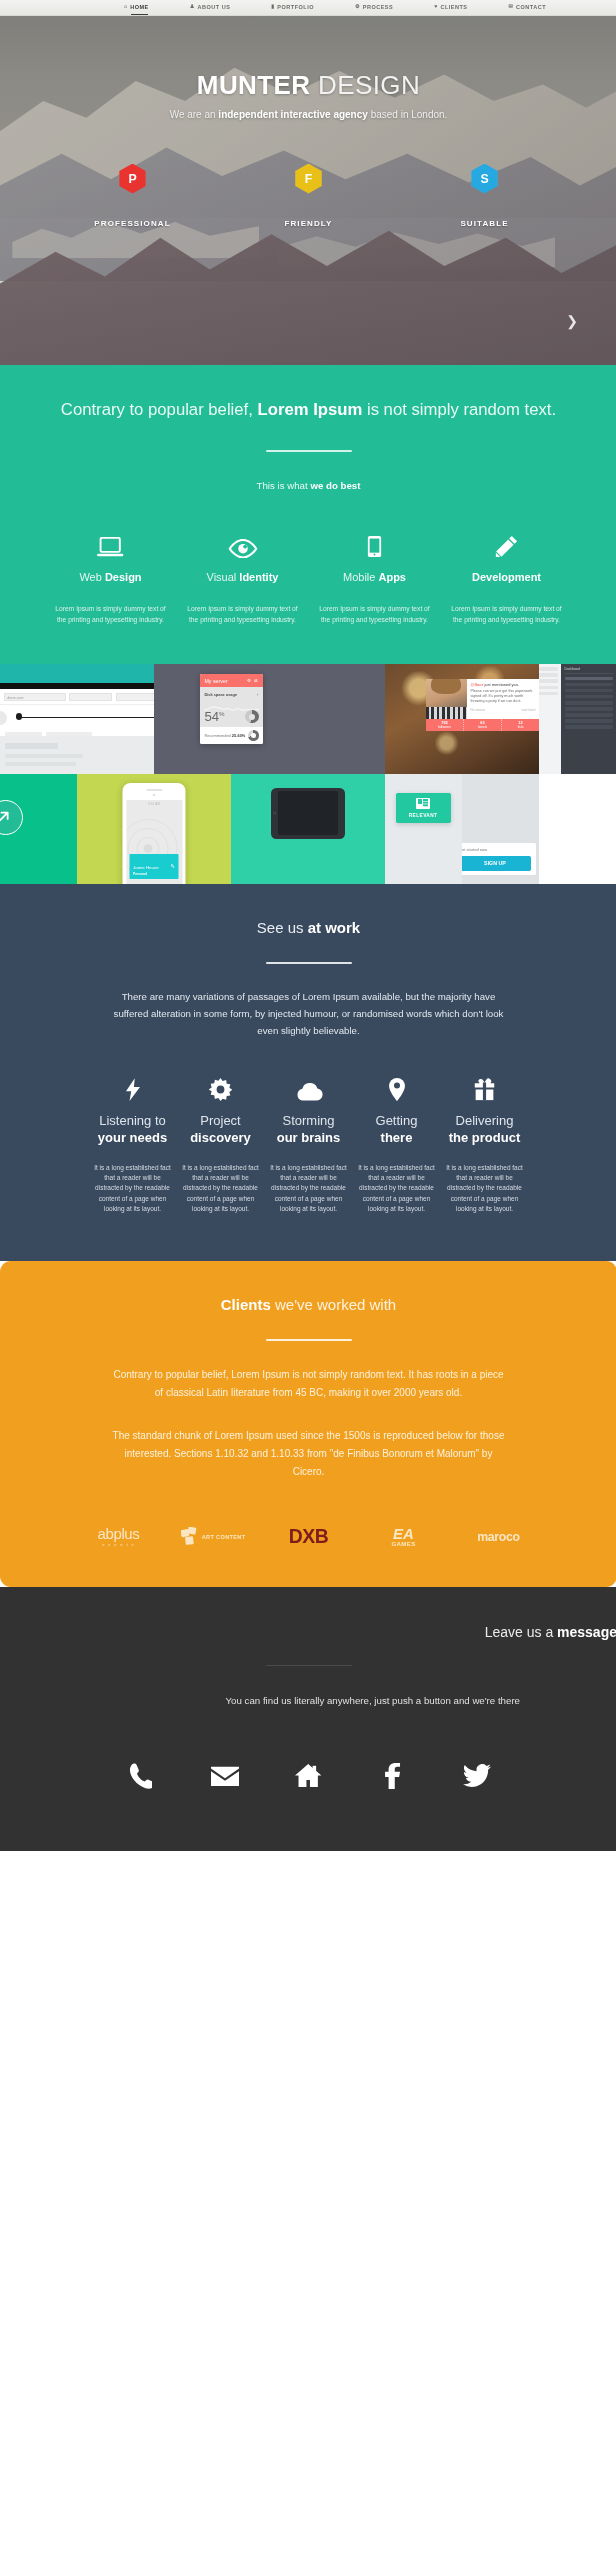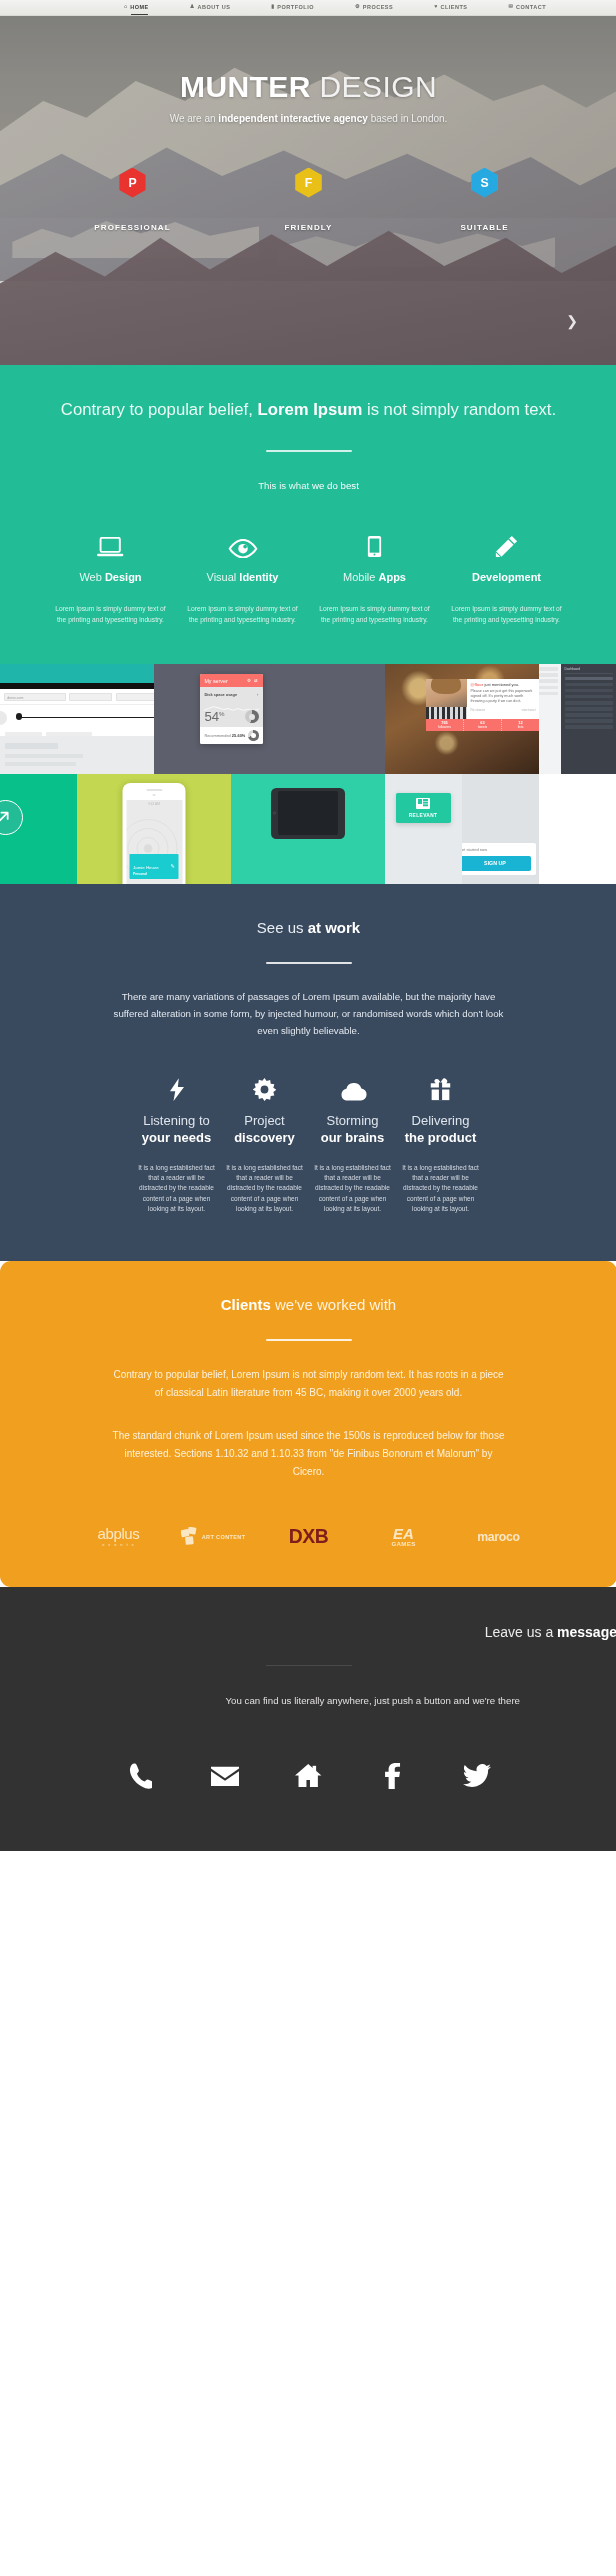--- a/index.html
+++ b/index.html
@@ -67,21 +67,21 @@
   }
   .snow2 {
     position:absolute; left:45%; top:203px; width:45%; height:48px;
     background:rgba(216,213,203,.45);
     clip-path:polygon(0 60%,14% 36%,28% 58%,42% 28%,58% 52%,72% 30%,88% 56%,100% 38%,100% 100%,0 100%);
   }
   .hero-tint { position:absolute; inset:0; background:rgba(104,97,96,.30); }
 
   .hero-content { position:relative; text-align:center; padding-top:56px; }
   .hero-title {
-    font-size:30px; letter-spacing:0.4px; color:#ffffff;
+    font-size:26px; letter-spacing:0.4px; color:#ffffff;
     text-shadow:0 0.9px 2.6px rgba(0,0,0,.25); line-height:1;
   }
   .hero-title b { font-weight:bold; }
   .hero-title span { font-weight:300; color:#f2f2f2; }
   .hero-sub {
     margin-top:10.6px; font-size:10px; color:#eeeeee; font-weight:300;
     text-shadow:0 0.9px 2.6px rgba(0,0,0,.28);
   }
   .hero-sub b { font-weight:bold; color:#ffffff; }
 
@@ -109,21 +109,21 @@
 
   
   .teal { background:#22bc96; padding:33px 0 39px; text-align:center; }
   .teal-lead {
     font-size:16.7px; font-weight:300; color:#eafaf4; line-height:1.45;
     max-width:529px; margin:0 auto;
   }
   .teal-lead b { font-weight:bold; color:#ffffff; }
   .divider { width:86px; height:1.9px; background:rgba(255,255,255,.8); margin:28px auto 0; border-radius:0.9px; }
   .teal-sub { margin-top:28px; font-size:9.7px; font-weight:300; color:#eafaf4; }
-  .teal-sub b { font-weight:normal; color:#ffffff; }
+  .teal-sub b { font-weight:bold; color:#ffffff; }
 
   .services { margin-top:37px; display:flex; justify-content:center; }
   .service { width:132px; text-align:center; padding:0 5.3px; }
   .svc-icon { height:30px; display:flex; align-items:flex-end; justify-content:center; }
   .svc-title { margin-top:13.2px; font-size:11px; color:#e4f7f0; font-weight:300; }
   .svc-title b { font-weight:bold; color:#ffffff; }
   .svc-body { margin-top:19.4px; font-size:6.7px; line-height:1.65; color:#d9f3ea; }
 
   
   .portfolio { display:flex; flex-wrap:wrap; width:617px; }
@@ -629,20 +629,30 @@
         <div class="proc-icon">
           <svg width="28" height="18.5" viewBox="0 0 32 21">
               <path d="M8 20h17a7 7 0 0 0 .6-13.9A9 9 0 0 0 8.4 6.4 7 7 0 0 0 8 20z" fill="#fff"></path>
             </svg>
         </div>
         <div class="proc-title"><span>Storming</span><b>our brains</b></div>
         <div class="proc-body">It is a long established fact that a reader will be distracted by the readable content of a page when looking at its layout.</div>
       </div>
       <div class="proc">
         <div class="proc-icon">
+          <svg width="16" height="23" viewBox="0 0 18 26">
+              <path d="M9 0a9 9 0 0 0-9 9c0 6.5 9 17 9 17s9-10.5 9-17a9 9 0 0 0-9-9z" fill="#fff"></path>
+              <circle cx="9" cy="8.6" r="3.4" fill="#39495e"></circle>
+            </svg>
+        </div>
+        <div class="proc-title"><span>Getting</span><b>there</b></div>
+        <div class="proc-body">It is a long established fact that a reader will be distracted by the readable content of a page when looking at its layout.</div>
+      </div>
+      <div class="proc">
+        <div class="proc-icon">
           <svg width="23" height="23" viewBox="0 0 26 26">
               <path d="M6 3a3 3 0 0 1 5-1l2 3 2-3a3 3 0 1 1 4.6 3.8H24v5H2v-5h5.6A3 3 0 0 1 6 3z" fill="#fff"></path>
               <rect x="3" y="13" width="20" height="12" fill="#fff"></rect>
               <rect x="11.2" y="5" width="3.6" height="20" fill="#39495e"></rect>
             </svg>
         </div>
         <div class="proc-title"><span>Delivering</span><b>the product</b></div>
         <div class="proc-body">It is a long established fact that a reader will be distracted by the readable content of a page when looking at its layout.</div>
       </div>
     </div>

